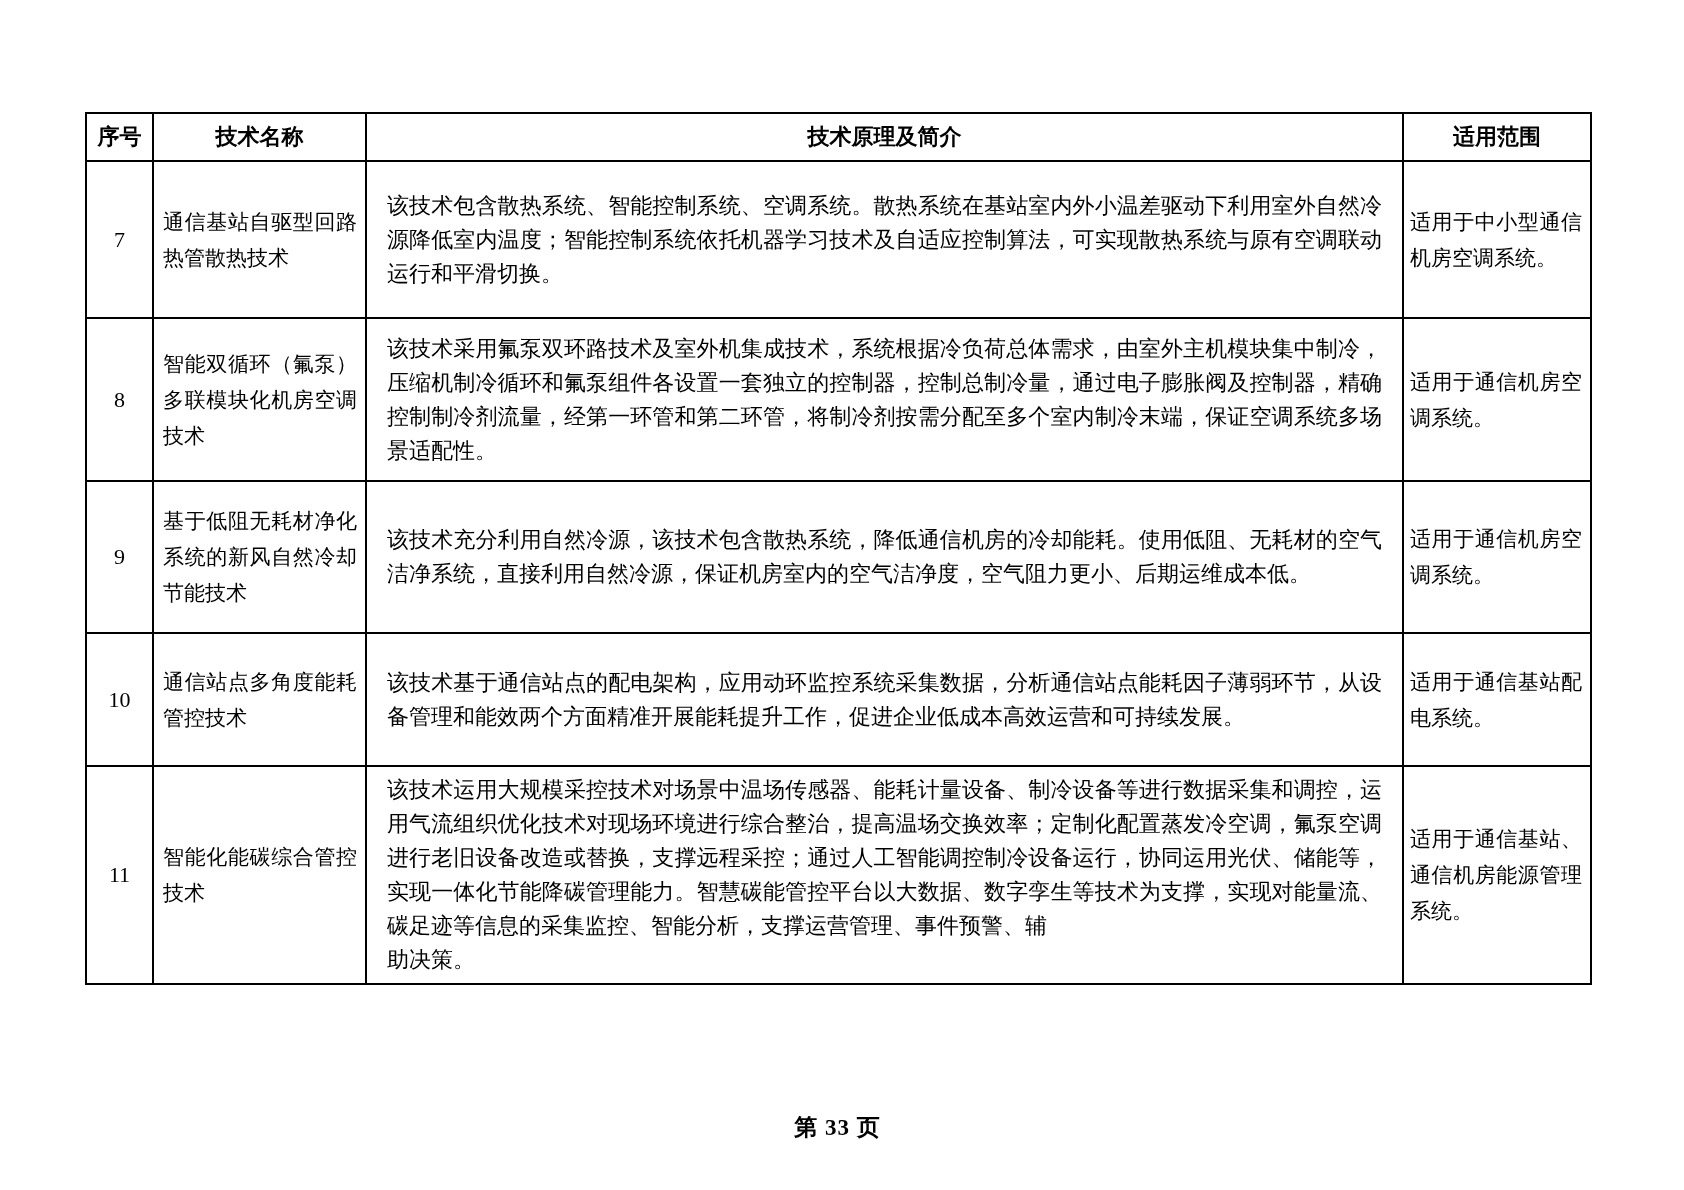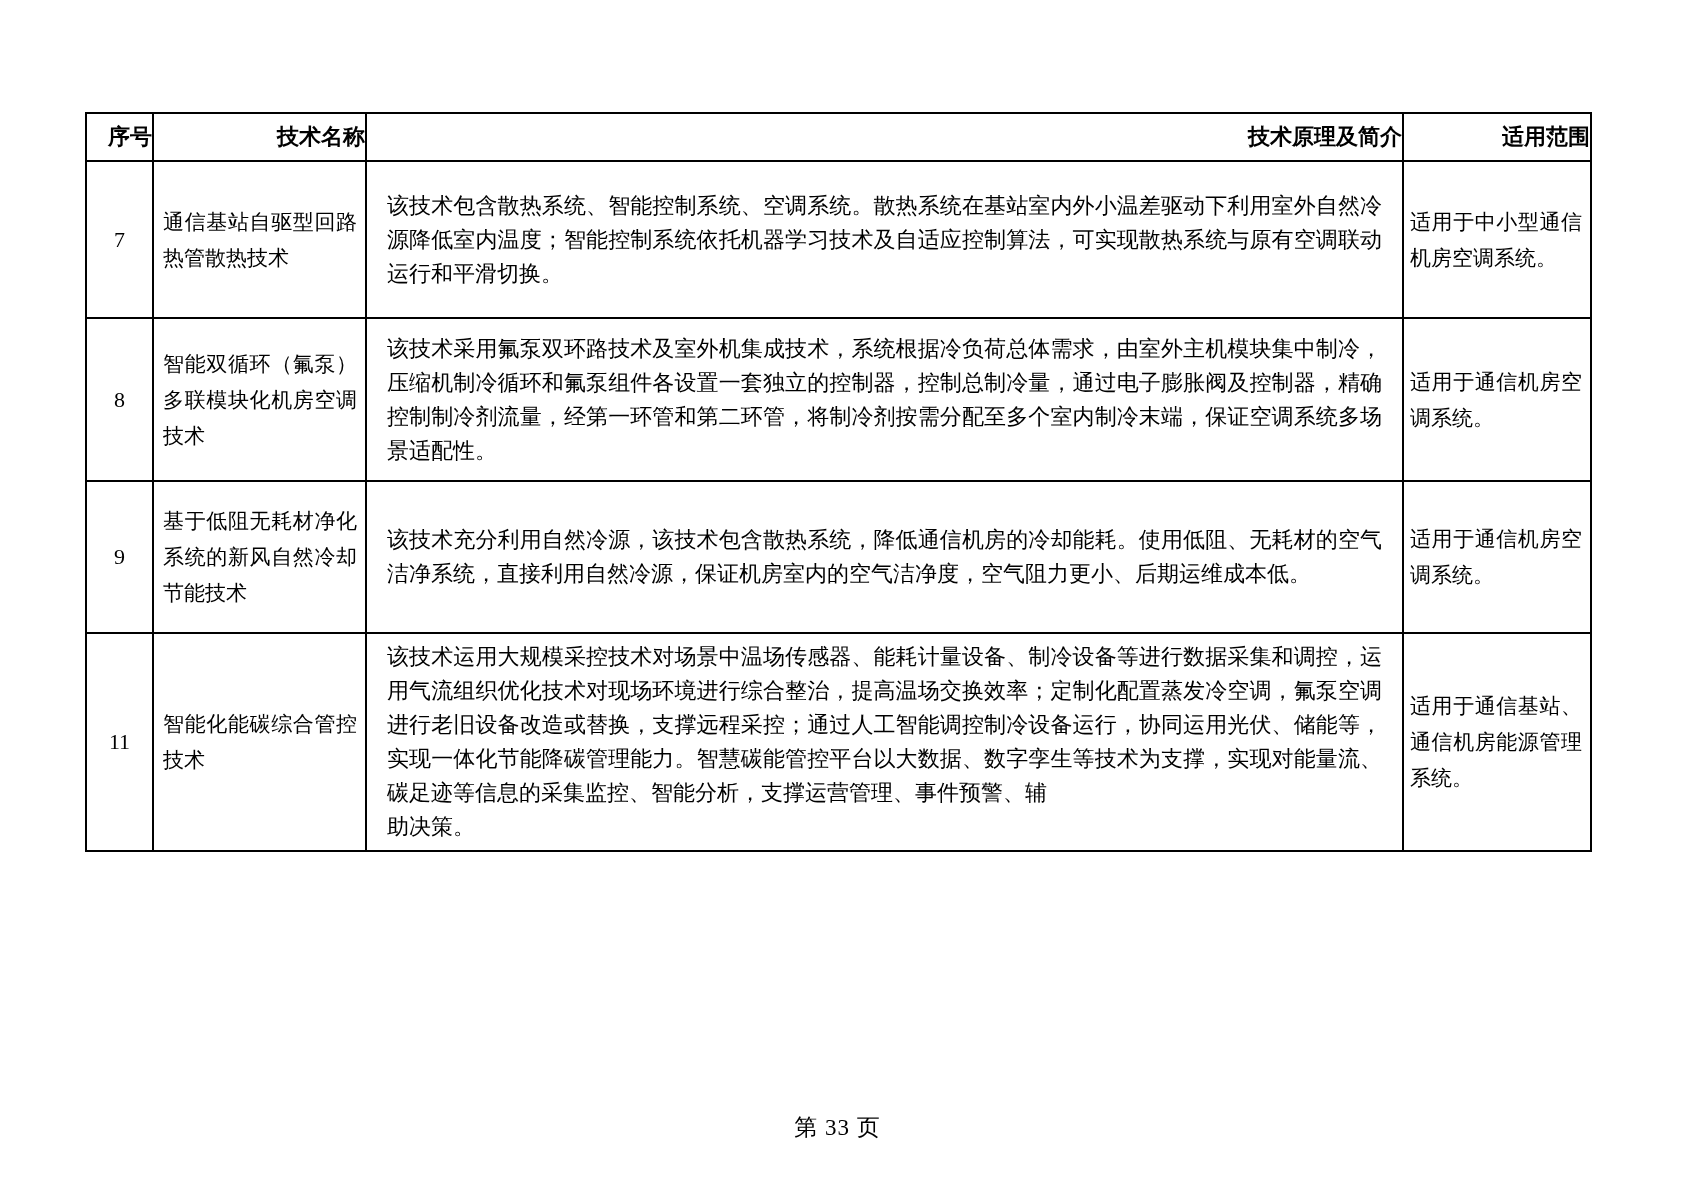--- a/index.html
+++ b/index.html
@@ -19,21 +19,21 @@
   .tech-table th, .tech-table td {
     border: 2px solid #000;
     vertical-align: middle;
     overflow: hidden;
   }
   .tech-table thead th {
     height: 48px;
     font-family: "Liberation Sans", "DejaVu Sans", sans-serif;
     font-weight: bold;
     font-size: 22px;
-    text-align: right;
+    text-align: center;
     line-height: 1.1;
   }
   td.cell-no {
     text-align: center;
     font-size: 22px;
   }
   td.cell-name {
     font-size: 21px;
     line-height: 36px;
     padding: 6px 8px 6px 9px;
@@ -59,20 +59,21 @@
   tr.r11 td { height: 164px; }
 
   .page-footer {
     position: absolute;
     left: 85px;
     top: 1112px;
     width: 1505px;
     text-align: center;
     font-size: 23px;
     letter-spacing: 1px;
+    font-weight: bold;
   }
 </style>
 </head>
 <body>
 
 <div class="page">
 
   <table class="tech-table">
     <colgroup>
       <col style="width:67px">
@@ -100,20 +101,26 @@
         <td class="cell-name">智能双循环（氟泵）多联模块化机房空调技术</td>
         <td class="cell-desc">该技术采用氟泵双环路技术及室外机集成技术，系统根据冷负荷总体需求，由室外主机模块集中制冷，压缩机制冷循环和氟泵组件各设置一套独立的控制器，控制总制冷量，通过电子膨胀阀及控制器，精确控制制冷剂流量，经第一环管和第二环管，将制冷剂按需分配至多个室内制冷末端，保证空调系统多场景适配性。</td>
         <td class="cell-scope">适用于通信机房空调系统。</td>
       </tr>
       <tr class="r9">
         <td class="cell-no">9</td>
         <td class="cell-name">基于低阻无耗材净化系统的新风自然冷却节能技术</td>
         <td class="cell-desc">该技术充分利用自然冷源，该技术包含散热系统，降低通信机房的冷却能耗。使用低阻、无耗材的空气洁净系统，直接利用自然冷源，保证机房室内的空气洁净度，空气阻力更小、后期运维成本低。</td>
         <td class="cell-scope">适用于通信机房空调系统。</td>
       </tr>
+      <tr class="r10">
+        <td class="cell-no">10</td>
+        <td class="cell-name">通信站点多角度能耗管控技术</td>
+        <td class="cell-desc">该技术基于通信站点的配电架构，应用动环监控系统采集数据，分析通信站点能耗因子薄弱环节，从设备管理和能效两个方面精准开展能耗提升工作，促进企业低成本高效运营和可持续发展。</td>
+        <td class="cell-scope">适用于通信基站配电系统。</td>
+      </tr>
       <tr class="r11">
         <td class="cell-no">11</td>
         <td class="cell-name">智能化能碳综合管控技术</td>
         <td class="cell-desc">该技术运用大规模采控技术对场景中温场传感器、能耗计量设备、制冷设备等进行数据采集和调控，运用气流组织优化技术对现场环境进行综合整治，提高温场交换效率；定制化配置蒸发冷空调，氟泵空调进行老旧设备改造或替换，支撑远程采控；通过人工智能调控制冷设备运行，协同运用光伏、储能等，实现一体化节能降碳管理能力。智慧碳能管控平台以大数据、数字孪生等技术为支撑，实现对能量流、碳足迹等信息的采集监控、智能分析，支撑运营管理、事件预警、辅
 助决策。</td>
         <td class="cell-scope">适用于通信基站、通信机房能源管理系统。</td>
       </tr>
     </tbody>
   </table>
 

